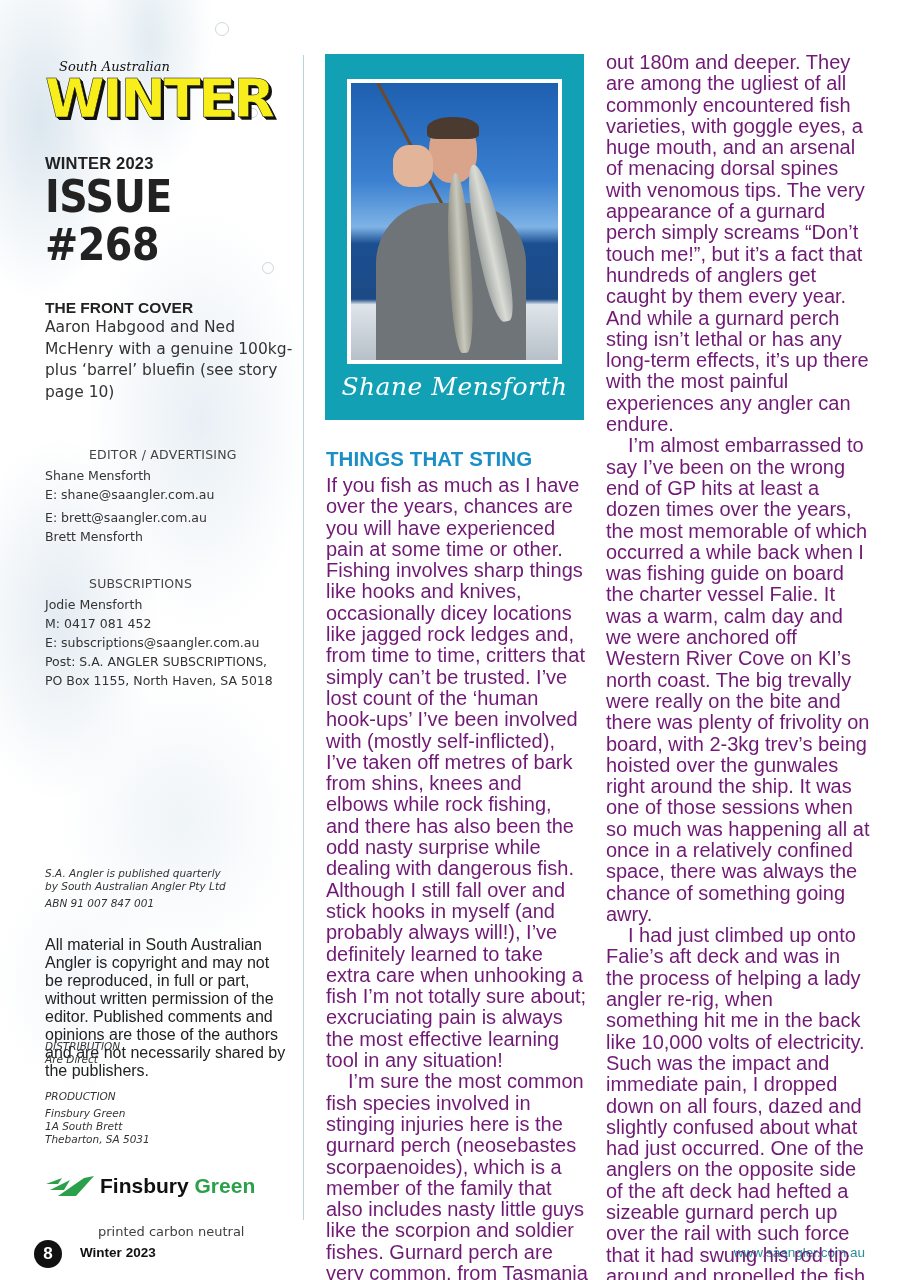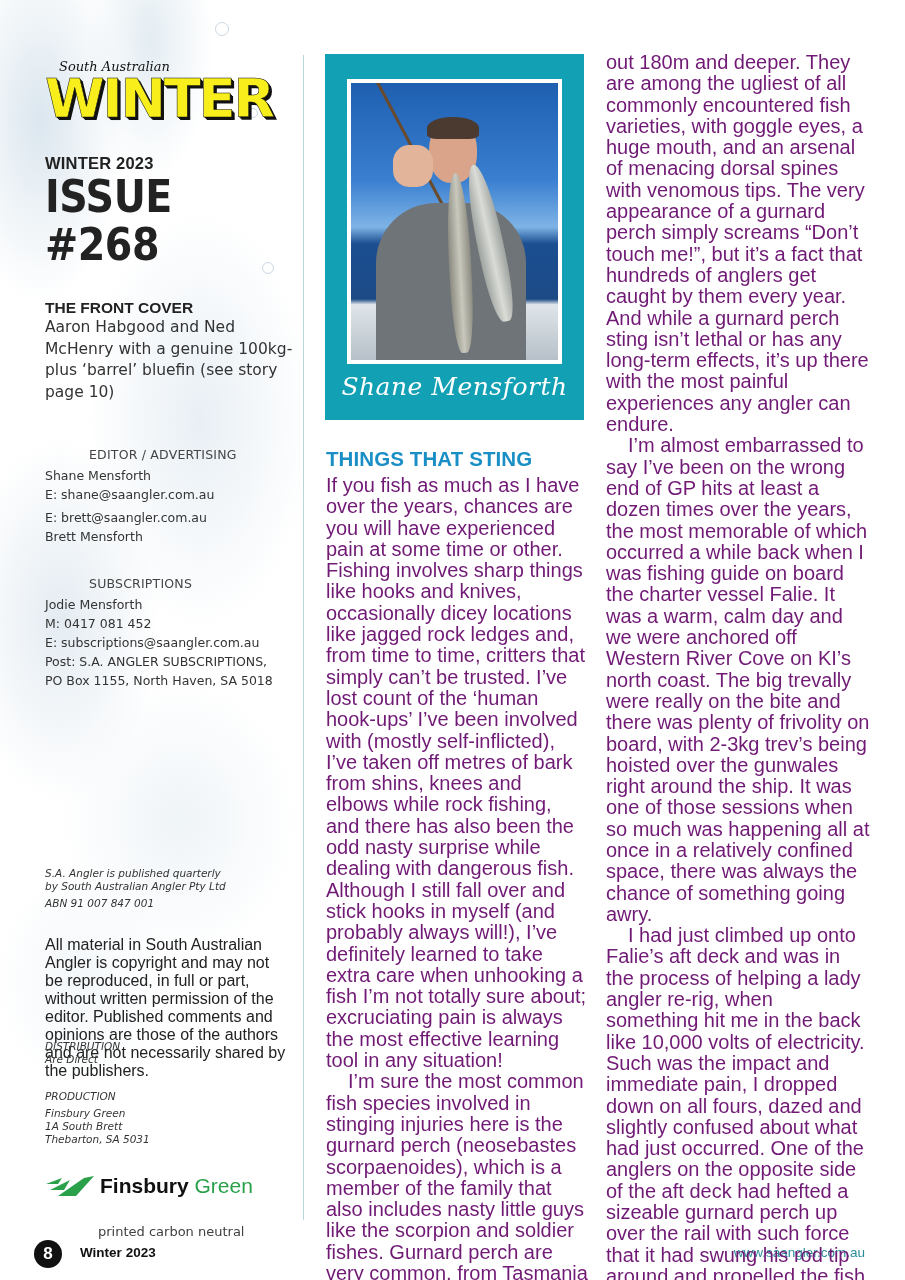--- a/index.html
+++ b/index.html
@@ -33,21 +33,21 @@
   .block-head { margin-top: 44px; font-family: "DejaVu Sans", sans-serif; font-size: 12.5px; color: #444; letter-spacing: 0.2px; margin-left: 44px; }
   .small { font-family: "DejaVu Sans", sans-serif; font-size: 12.5px; line-height: 19px; color: #333; }
   .gap4 { margin-top: 4px; }
   .sub-head { margin-top: 30px; }
   .fine { font-family: "DejaVu Sans", sans-serif; font-size: 10.5px; line-height: 13px; color: #333; font-style: italic; }
   .fine-block { position: absolute; left: 45px; width: 245px; z-index: 1; }
 
   .finsbury { position: absolute; left: 44px; top: 1172px; width: 240px; height: 48px; z-index: 1; }
   .fb-mark { position: absolute; left: 0; top: 2px; width: 52px; height: 24px; }
   .fb-name { position: absolute; left: 56px; top: 2px; font-size: 21px; font-weight: bold; color: #111; white-space: nowrap; }
-  .fb-name .g { font-weight: normal; color: #2aa04a; }
+  .fb-name .g { font-weight: bold; color: #2aa04a; }
   .fb-tag { position: absolute; left: 54px; top: 28px; font-family: "DejaVu Sans", sans-serif; font-size: 13px; color: #404040; white-space: nowrap; margin-top: 24px; }
 
   
   .divider { position: absolute; left: 303px; top: 55px; width: 1px; height: 1165px; background: #b8d5dc; z-index: 1; }
 
   
   .photo-frame { position: absolute; left: 325px; top: 54px; width: 259px; height: 366px; background: #12a0b4; z-index: 1; }
   .photo { position: absolute; left: 22px; top: 25px; width: 215px; height: 285px; border: 4px solid #fff; overflow: hidden;
     background: linear-gradient(180deg, #1e5fb0 0%, #3a7fd0 35%, #7eb3e6 52%, #1b4f91 58%, #1c4a86 78%, #dfe5ea 80%, #b7c0c8 100%); }
   .person-body { position: absolute; left: 25px; top: 120px; width: 150px; height: 170px; background: #6f7478; border-radius: 60px 60px 0 0; }

